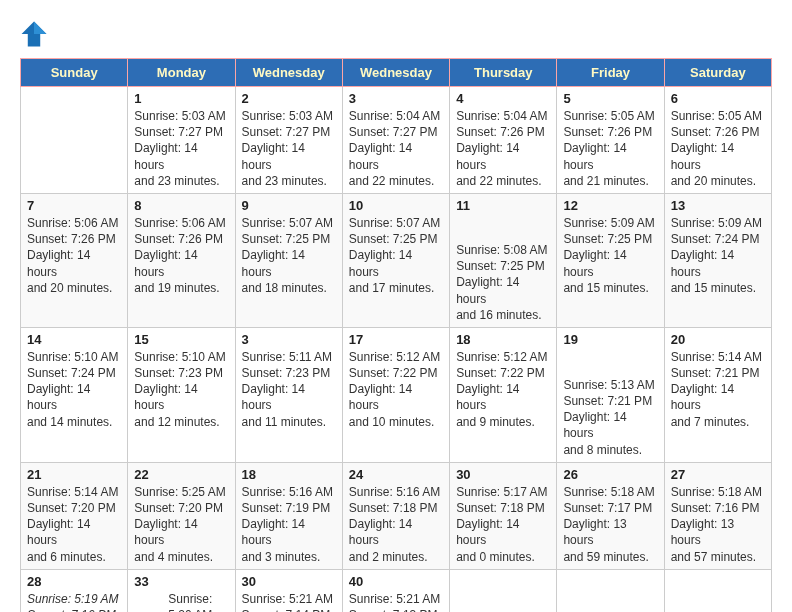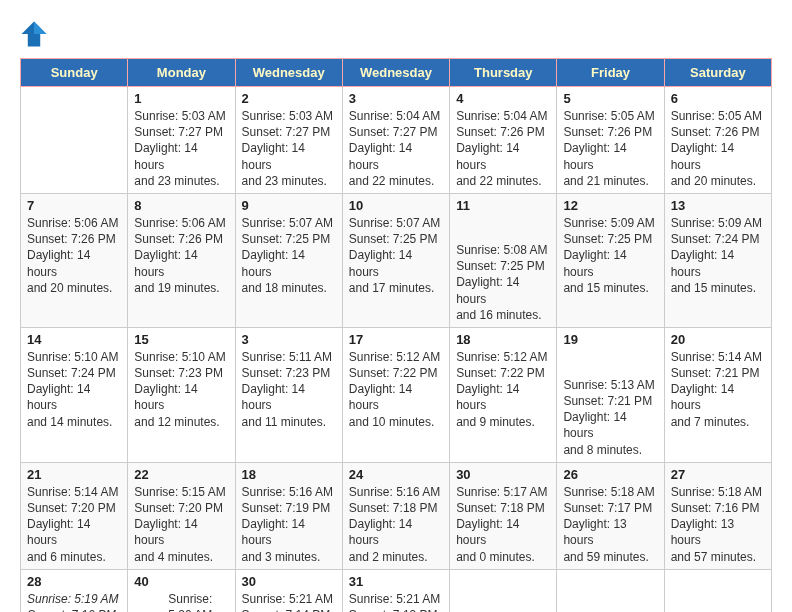--- a/index.html
+++ b/index.html
@@ -274,21 +274,21 @@
       <tr>
         <td>
           <span class="day-number">21</span>
           <div class="day-info" style="white-space: pre-line;">Sunrise: 5:14 AM
 Sunset: 7:20 PM
 Daylight: 14 hours
 and 6 minutes.</div>
         </td>
         <td>
           <span class="day-number">22</span>
-          <div class="day-info" style="white-space: pre-line;">Sunrise: 5:15 AM
+          <div class="day-info" style="white-space: pre-line;">Sunrise: 5:25 AM
 Sunset: 7:20 PM
 Daylight: 14 hours
 and 4 minutes.</div>
         </td>
         <td>
           <span class="day-number">18</span>
           <div class="day-info" style="white-space: pre-line;">Sunrise: 5:16 AM
 Sunset: 7:19 PM
 Daylight: 14 hours
 and 3 minutes.</div>
@@ -324,35 +324,35 @@
       </tr>
       <tr>
         <td>
           <span class="day-number">28</span>
           <div class="day-info" style="white-space: pre-line; font-style: italic;">Sunrise: 5:19 AM
 Sunset: 7:16 PM
 Daylight: 13 hours
 and 56 minutes.</div>
         </td>
         <td>
-          <span class="day-number">40</span>
+          <span class="day-number">33</span>
           <div class="day-info" style="white-space: pre-line; margin-left: 34px;">Sunrise: 5:20 AM
 Sunset: 7:15 PM
 Daylight: 13 hours
 and 54 minutes.</div>
         </td>
         <td>
           <span class="day-number">30</span>
           <div class="day-info" style="white-space: pre-line;">Sunrise: 5:21 AM
 Sunset: 7:14 PM
 Daylight: 13 hours
 and 53 minutes.</div>
         </td>
         <td>
-          <span class="day-number">31</span>
+          <span class="day-number">40</span>
           <div class="day-info" style="white-space: pre-line;">Sunrise: 5:21 AM
 Sunset: 7:13 PM
 Daylight: 13 hours
 and 51 minutes.</div>
         </td>
         <td class="empty-cell"></td>
         <td class="empty-cell"></td>
         <td class="empty-cell"></td>
       </tr>
     </tbody>

